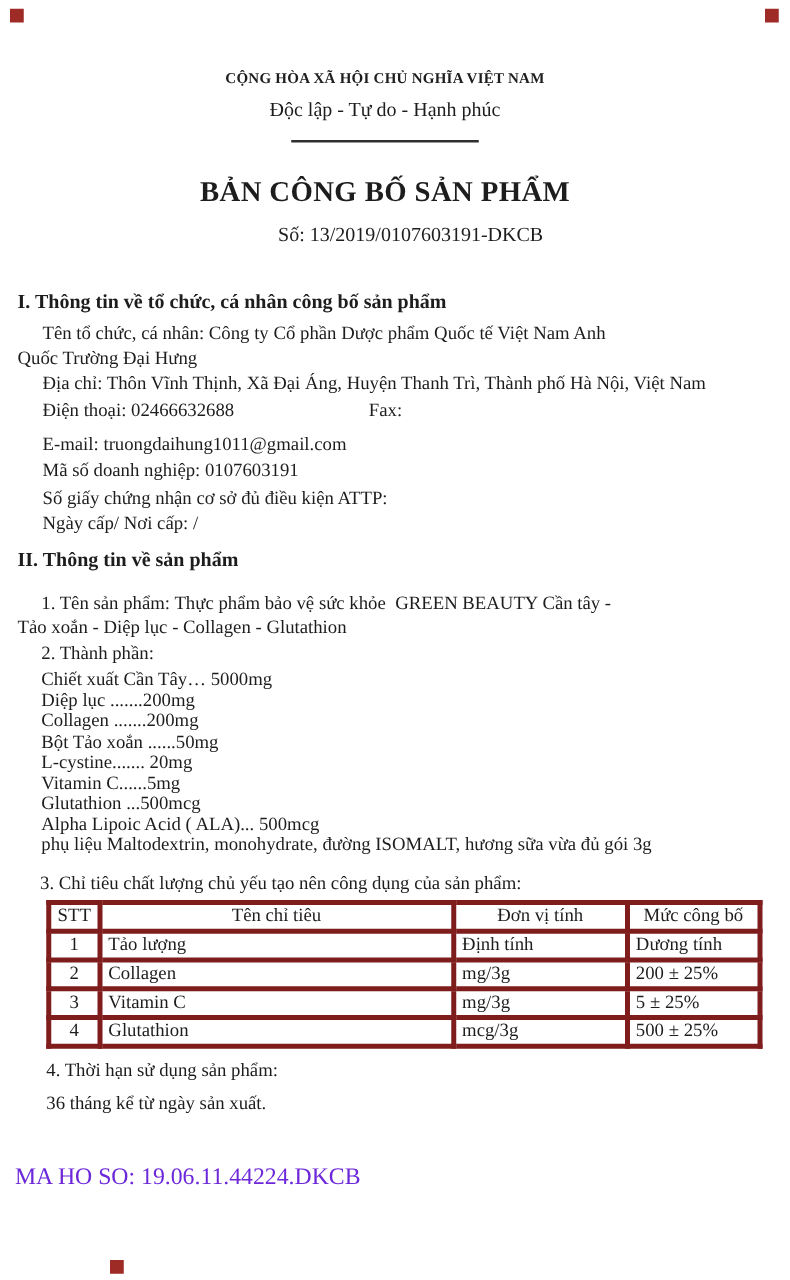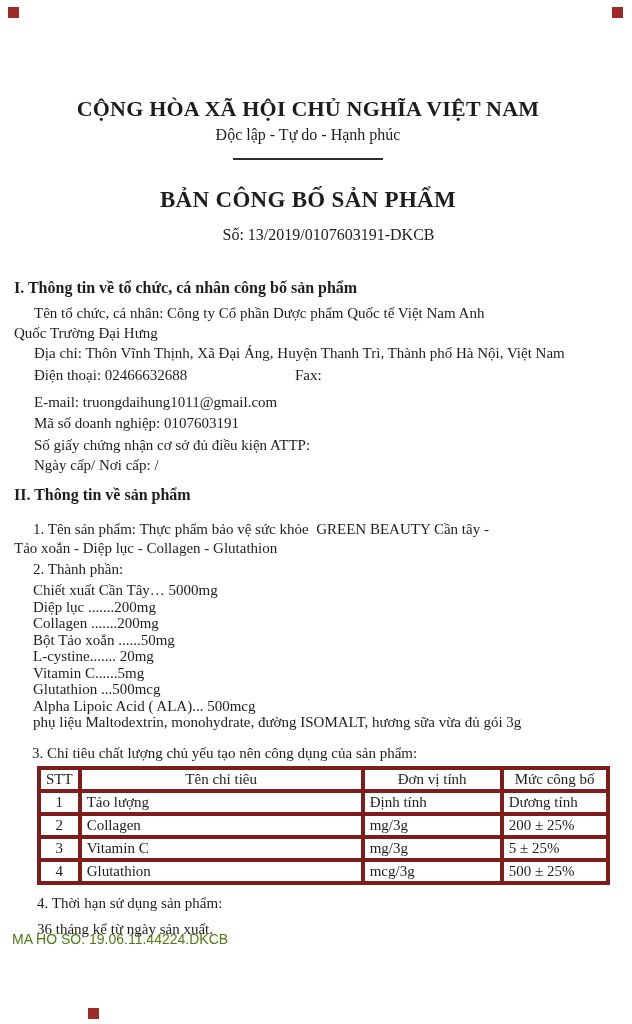--- a/index.html
+++ b/index.html
@@ -15,22 +15,22 @@
   .marker { position:absolute; width:11px; height:11px; }
   .marker.tl { left:8px;  top:7px; }
   .marker.tr { left:612px; top:7px; }
   .marker.bl { left:88px; top:1008px; }
 
   .content { padding:0 0 0 14px; }
 
   .center-block { width:616px; text-align:center; }
 
   .national-title {
-    padding-top:99px;
-    font-size:22px; font-weight:bold; line-height:19px;
+    padding-top:53px;
+    font-size:12px; font-weight:bold; line-height:19px;
     letter-spacing:0.2px;
   }
   .motto { margin-top:7px; font-size:16px; line-height:19px; }
   .motto-rule {
     width:150px; margin:14px auto 0 auto;
     border:0; border-top:2px solid #2f2f2f; height:0;
   }
   .doc-title {
     margin-top:27px;
     font-size:23px; font-weight:bold; line-height:26px;
@@ -86,22 +86,22 @@
   .col-stt  { width:38px; }
   .col-name { width:283px; }
   .col-unit { width:139px; }
   .col-decl { width:106px; }
 
   .shelf-heading { margin-top:9px; padding-left:23px; font-size:15px; line-height:19px; white-space:pre-wrap; }
   .shelf-value   { margin-top:7px; padding-left:23px; font-size:15px; line-height:19px; white-space:pre-wrap; }
 
   .footer {
     position:absolute; left:12px; top:931px;
-    font-family:Liberation Sans, sans-serif;
-    font-size:14px; color:#4d7c0f;
+    font-family:Liberation Serif, serif;
+    font-size:19px; color:#6d28d9;
   }
 </style>
 </head>
 <body>
 
 <div class="page">
 
   <div class="marker tl" style="background: rgb(158, 43, 37);"></div>
   <div class="marker tr" style="background: rgb(158, 43, 37);"></div>
   <div class="marker bl" style="background: rgb(158, 43, 37);"></div>

